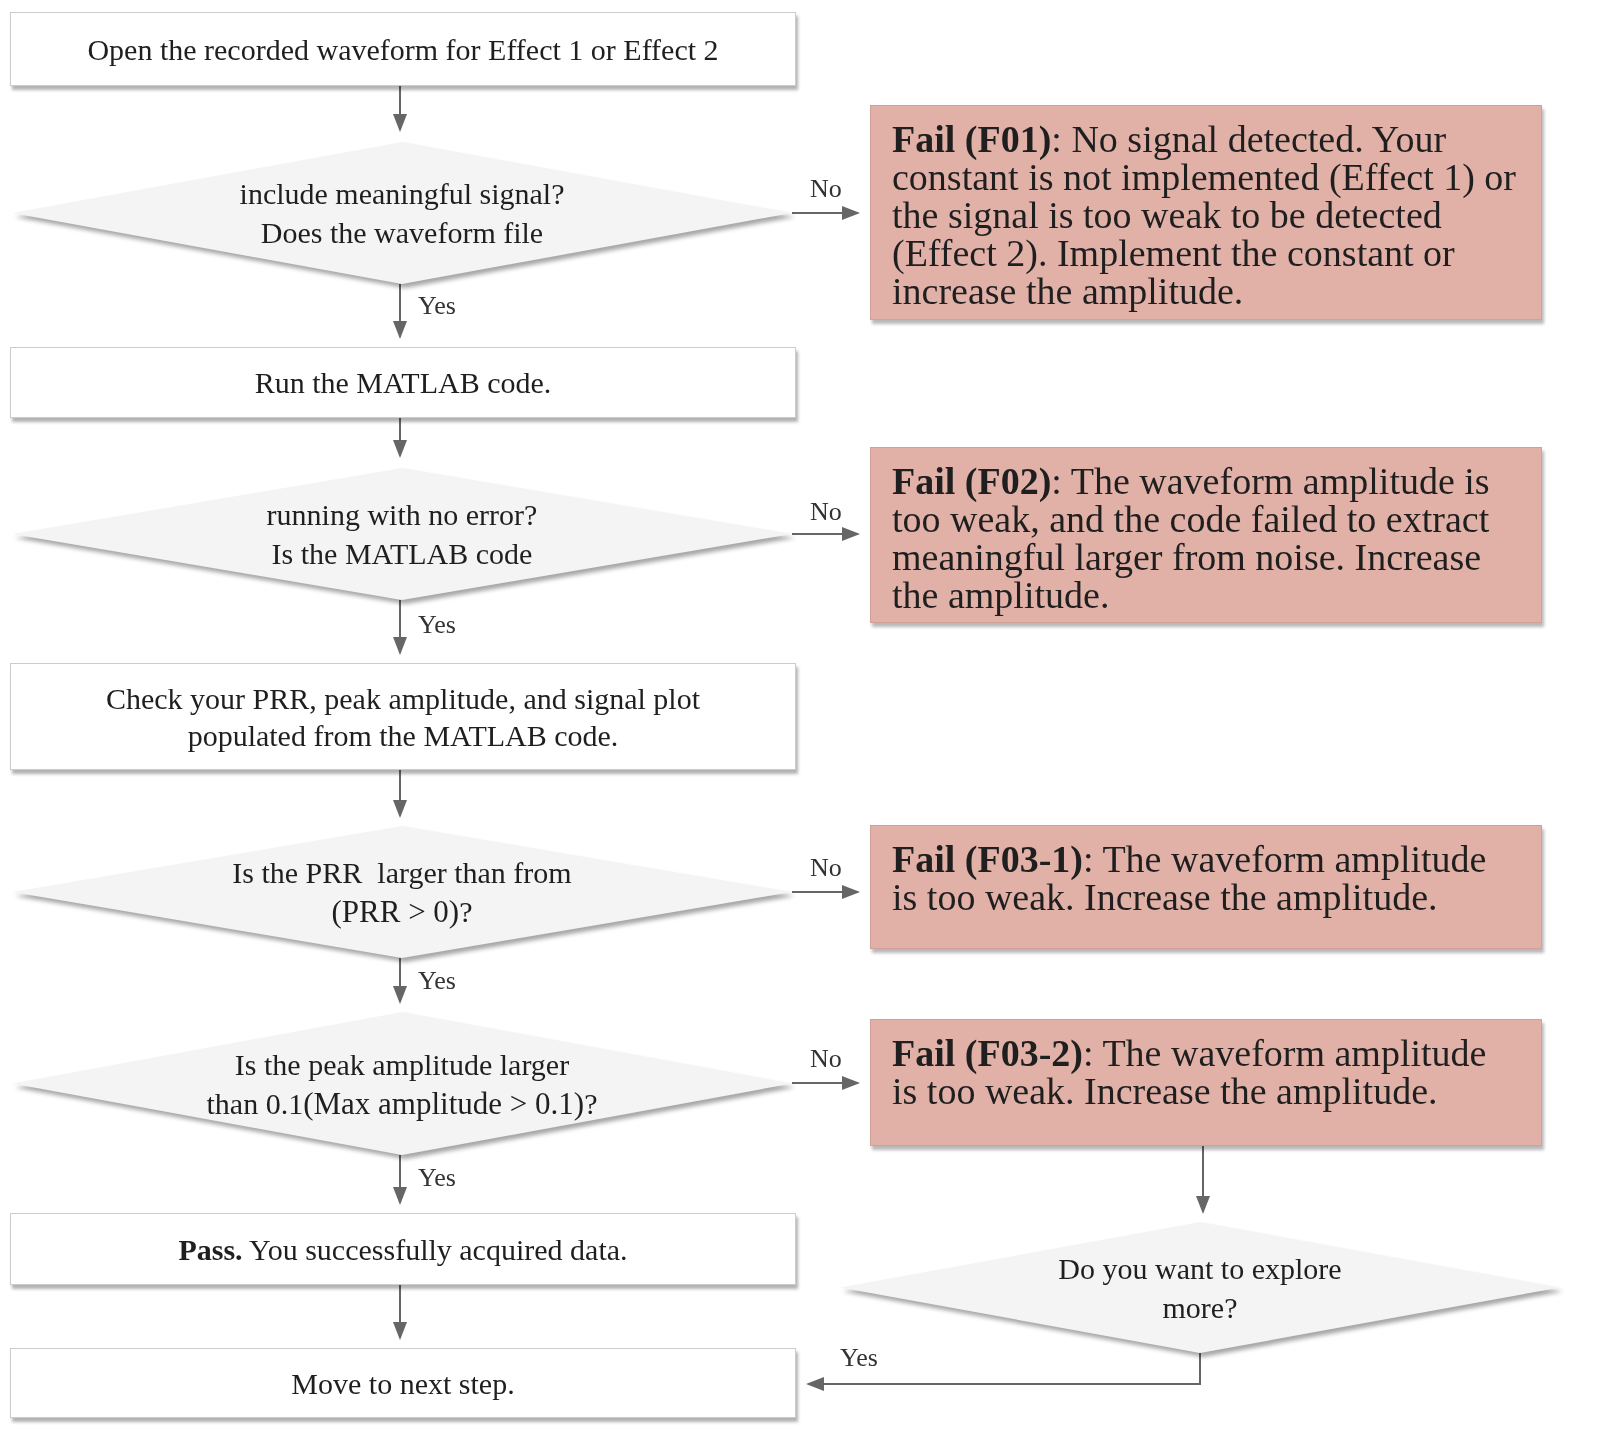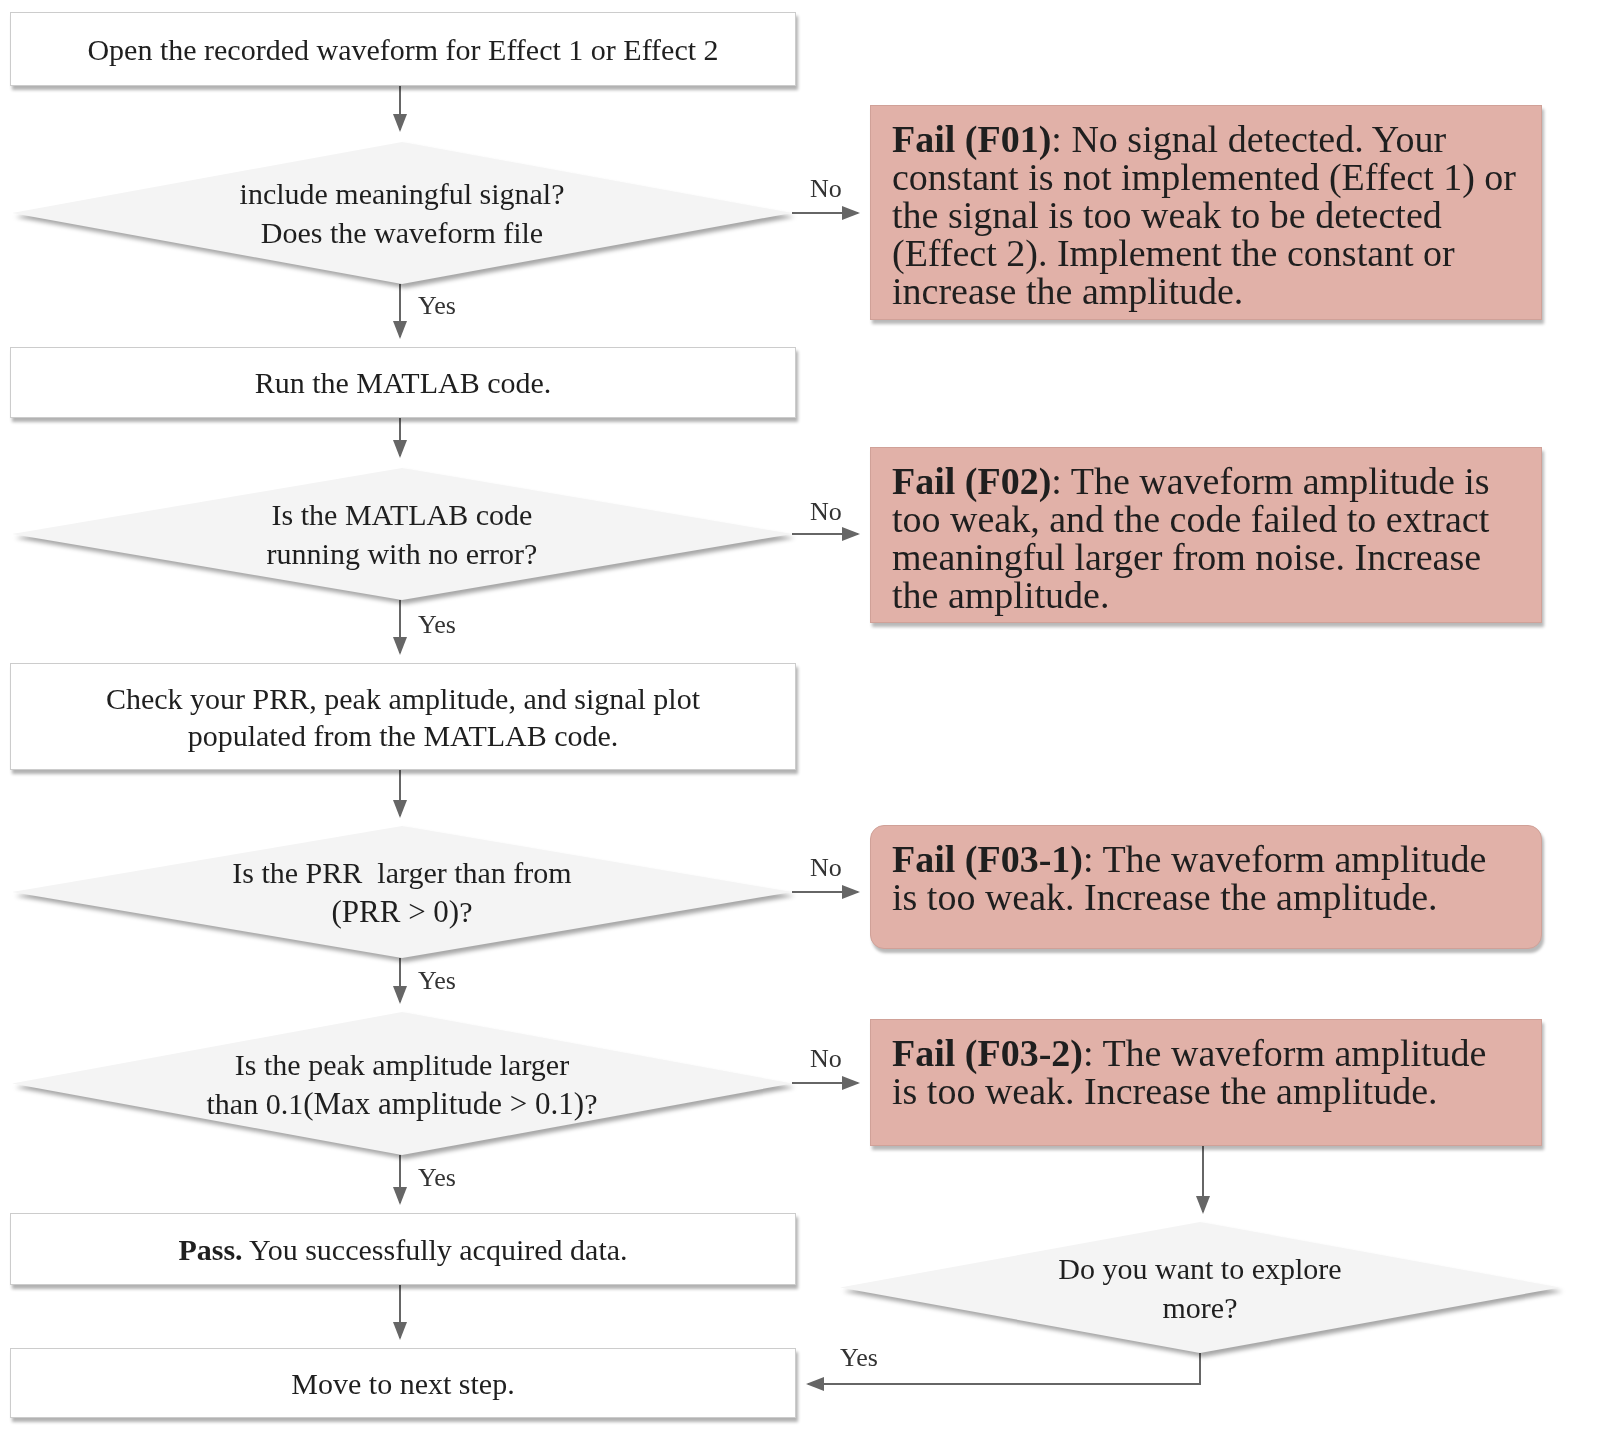--- a/index.html
+++ b/index.html
@@ -84,42 +84,42 @@
   <div class="fail" style="left:870px;top:105px;width:672px;height:215px;">
     <b>Fail (F01)</b><span>: No signal detected. Your constant is not implemented (Effect 1) or the signal is too weak to be detected (Effect 2). Implement the constant or increase the amplitude.</span>
   </div>
 
   <div class="rect" style="left:10px;top:347px;width:786px;height:71px;">
     <div>Run the MATLAB code.</div>
   </div>
 
   <div class="dwrap" style="left:12px;top:468px;width:780px;height:132px;">
     <div class="diamond">
+      <div>running with no error?</div>
       <div>Is the MATLAB code</div>
-      <div>running with no error?</div>
     </div>
   </div>
 
   <div class="fail" style="left:870px;top:447px;width:672px;height:176px;">
     <b>Fail (F02)</b><span>: The waveform amplitude is too weak, and the code failed to extract meaningful larger from noise. Increase the amplitude.</span>
   </div>
 
   <div class="rect" style="left:10px;top:663px;width:786px;height:107px;">
     <div>Check your PRR, peak amplitude, and signal plot</div>
     <div>populated from the MATLAB code.</div>
   </div>
 
   <div class="dwrap" style="left:12px;top:826px;width:780px;height:132px;">
     <div class="diamond">
       <div class="pre">Is the PRR  larger than from</div>
       <div><span class="small">(PRR &gt; 0)</span><span>?</span></div>
     </div>
   </div>
 
-  <div class="fail" style="left:870px;top:825px;width:672px;height:124px;border-radius:14px;">
+  <div class="fail" style="left:870px;top:825px;width:672px;height:124px;">
     <b>Fail (F03-1)</b><span>: The waveform amplitude is too weak. Increase the amplitude.</span>
   </div>
 
   <div class="dwrap" style="left:12px;top:1012px;width:780px;height:143px;">
     <div class="diamond">
       <div>Is the peak amplitude larger</div>
       <div><span>than 0.1</span><span class="small">(Max amplitude &gt; 0.1)</span><span>?</span></div>
     </div>
   </div>
 

